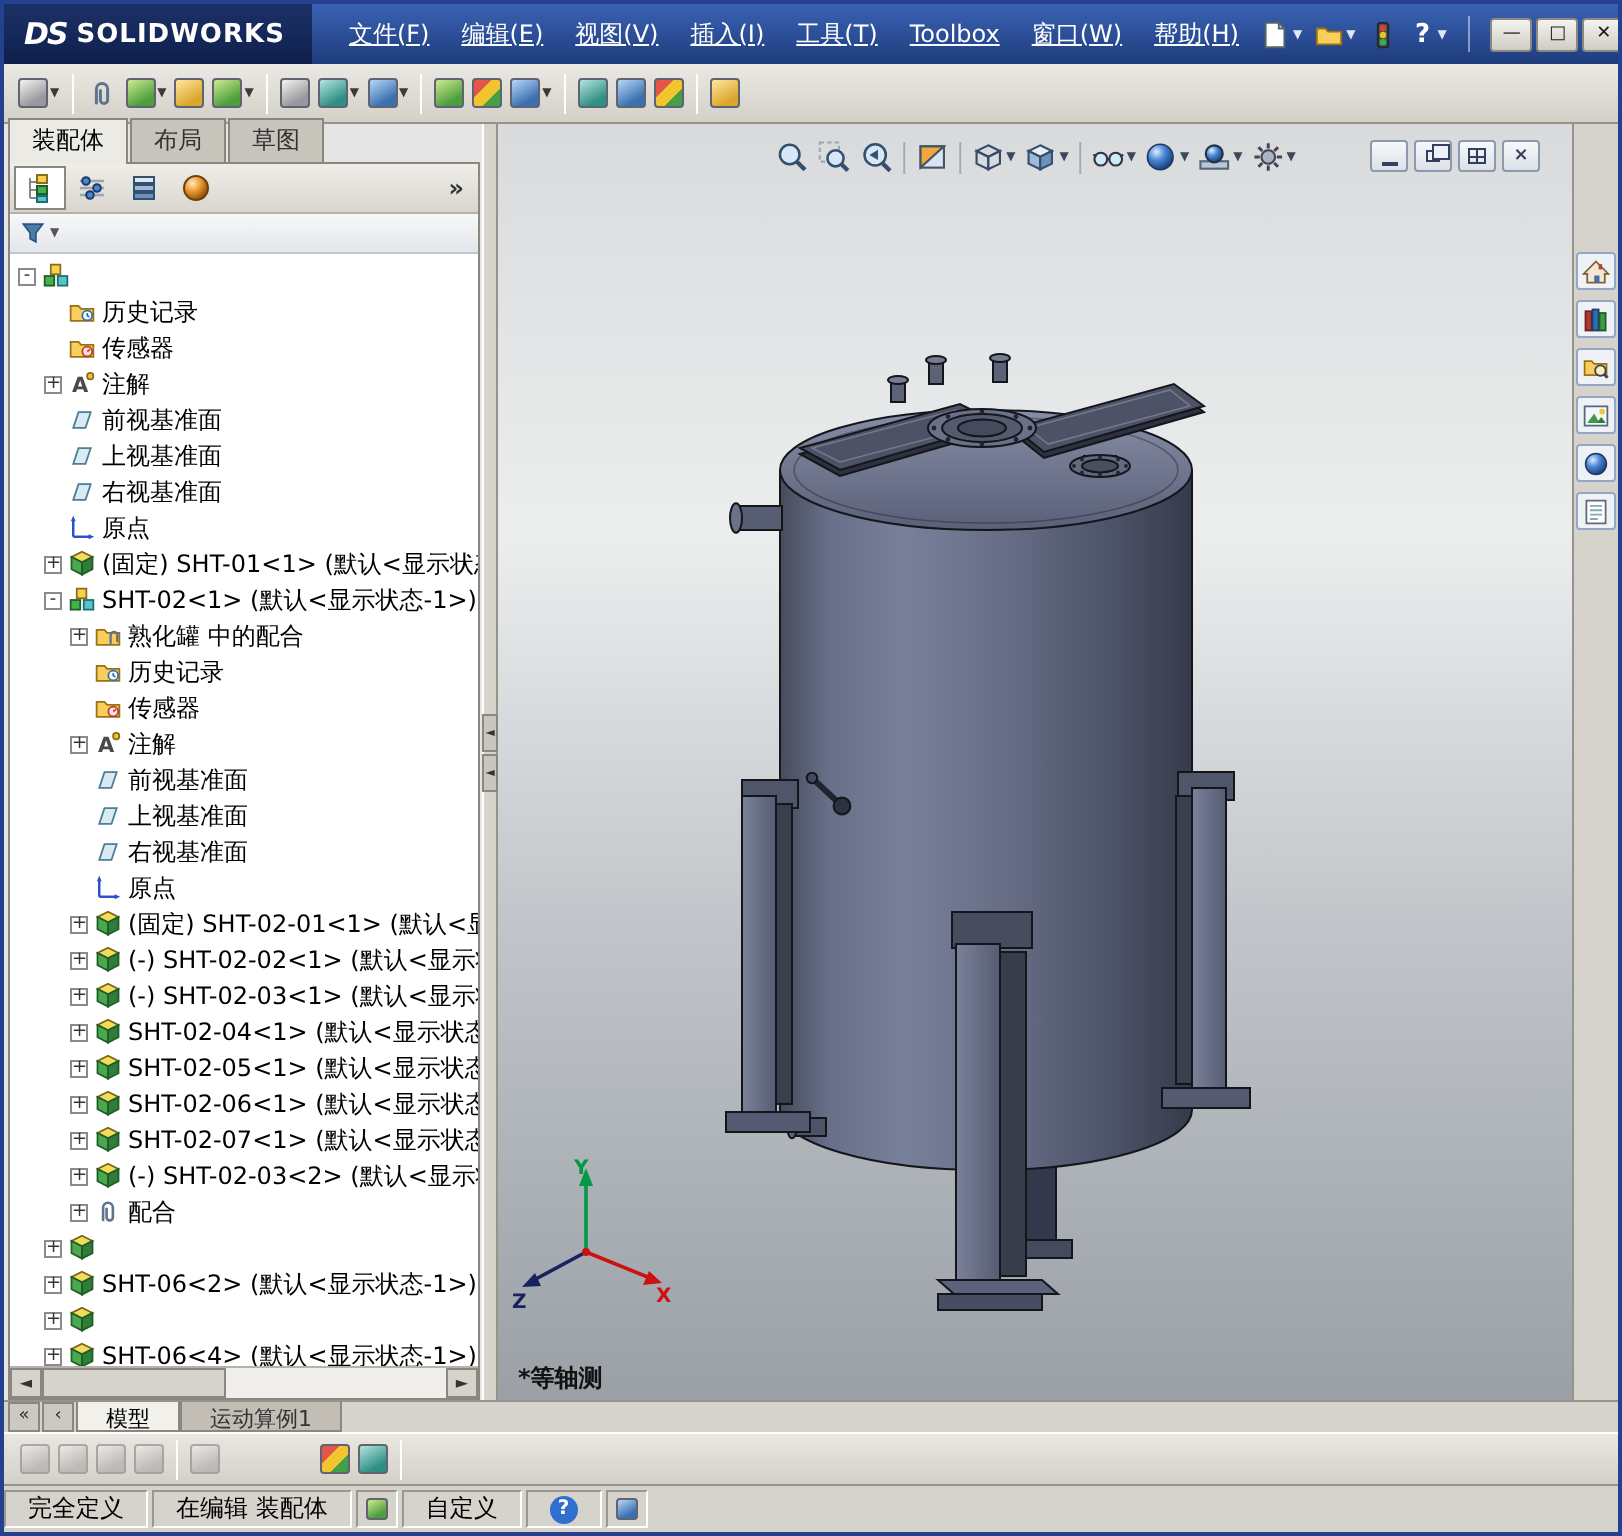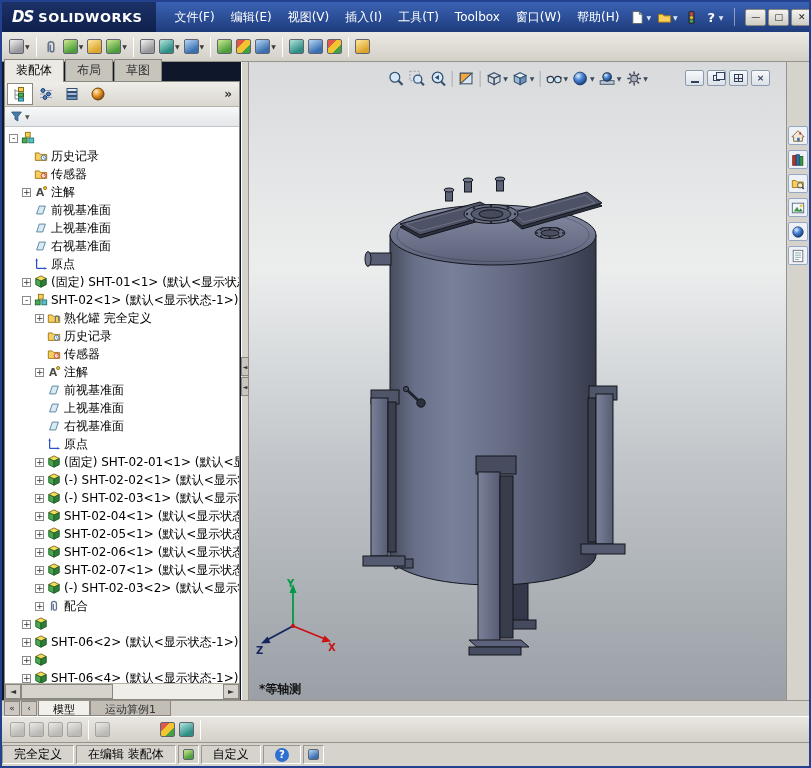--- a/index.html
+++ b/index.html
@@ -6,21 +6,21 @@
 html,body{background:#6b6b6b;}
 #app{position:relative;width:811px;height:768px;border:2px solid #23418f;background:#d6d3cc;
   font-family:"DejaVu Sans","Liberation Sans",sans-serif;font-size:12px;color:#000;overflow:hidden;
   display:flex;flex-direction:column;}
 
 .titlebar{height:30px;flex:0 0 30px;background:linear-gradient(#3a62b4,#1e3c7c);display:flex;align-items:center;padding:0 4px 0 0;}
 .logo{display:flex;align-items:center;gap:5px;background:rgba(4,10,38,.55);height:30px;padding:0 14px 0 10px;}
 .logo-ds{color:#fff;font-weight:bold;font-style:italic;font-size:15px;letter-spacing:-1px;}
 .logo-sw{color:#fff;font-weight:bold;font-size:13px;letter-spacing:.5px;}
 .menubar{display:flex;align-items:center;margin-left:10px;}
-.menu-item{color:#fff;padding:4px 8px;cursor:default;white-space:nowrap;}
+.menu-item{color:#fff;padding:4px 8px;cursor:default;white-space:nowrap;text-decoration:underline;}
 .tb-right{margin-left:auto;display:flex;align-items:center;gap:2px;}
 .qbtn{display:flex;align-items:center;height:22px;padding:0 3px;border-radius:2px;}
 .qico{width:15px;height:15px;}
 .qhelp{color:#fff;font-weight:bold;font-size:13px;width:13px;text-align:center;}
 .caret{color:#dfe6f5;font-size:6px;margin-left:1px;}
 .tb-divider{width:1px;height:18px;background:rgba(255,255,255,.45);margin:0 6px;}
 .winbtn{width:21px;height:17px;background:linear-gradient(#f4f3f0,#cfccc4);border:1px solid #8a877f;border-radius:2px;
   font-size:9px;line-height:14px;text-align:center;color:#1a1a1a;margin-left:2px;}
 
 .main-toolbar{height:30px;flex:0 0 30px;display:flex;align-items:center;padding:0 5px;
@@ -31,21 +31,21 @@
 .v-yellow{background:linear-gradient(150deg,#ffe9a0,#dca62c 75%);}
 .v-blue{background:linear-gradient(150deg,#b8d8f7,#3a6fb0 75%);}
 .v-teal{background:linear-gradient(150deg,#b3e6df,#2f8f85 75%);}
 .v-gray{background:linear-gradient(150deg,#f4f4f2,#97979c 75%);}
 .v-multi{background:linear-gradient(135deg,#e2574a 0 33%,#f2c430 33% 66%,#43a047 66% 100%);}
 .tico{width:16px;height:16px;}
 .tcaret{font-size:6px;color:#3a3a3a;margin-left:1px;}
 .tsep{width:1px;height:20px;background:#9a978f;border-right:1px solid #fff;margin:0 4px;}
 
 .content{flex:0 0 638px;height:638px;display:flex;min-height:0;}
-.leftpanel{width:239px;flex:0 0 239px;display:flex;flex-direction:column;background:#0f172a;min-height:0;}
+.leftpanel{width:239px;flex:0 0 239px;display:flex;flex-direction:column;background:#e5e5e5;min-height:0;}
 .panel-tabs{height:19px;flex:0 0 19px;display:flex;align-items:flex-end;padding-left:2px;gap:1px;}
 .ptab{padding:2px 11px;background:#c7c4bc;border:1px solid #8a877f;border-bottom:none;color:#333;}
 .ptab.active{background:#eceae4;position:relative;top:1px;padding-bottom:3px;color:#000;}
 .panel-body{flex:1;min-height:0;border:1px solid #8a877f;background:#fff;display:flex;flex-direction:column;margin:0 1px 0 2px;}
 .fm-tab-bar{height:25px;flex:0 0 25px;background:linear-gradient(#efeee9,#d9d6cf);border-bottom:1px solid #b5b2aa;
   display:flex;align-items:center;padding:0 2px;}
 .fmtab{width:26px;height:22px;display:flex;align-items:center;justify-content:center;border:1px solid transparent;}
 .fmtab.active{background:#fff;border-color:#8a877f;}
 .fmico{width:16px;height:16px;}
 .fmoverflow{margin-left:auto;font-weight:bold;color:#333;padding:0 5px;}
@@ -501,21 +501,21 @@
               <svg viewBox="0 0 16 16" class="ticon">
                 <use href="#sym-assembly" xlink:href="#sym-assembly"></use>
               </svg>
               <span class="tlabel">SHT-02&lt;1&gt; (默认&lt;显示状态-1&gt;)</span>
             </div>
             <div class="trow" style="padding-left: 30px;">
               <span class="texp">+</span>
               <svg viewBox="0 0 16 16" class="ticon">
                 <use href="#sym-matefolder" xlink:href="#sym-matefolder"></use>
               </svg>
-              <span class="tlabel">熟化罐 完全定义</span>
+              <span class="tlabel">熟化罐 中的配合</span>
             </div>
             <div class="trow" style="padding-left: 30px;">
               <span class="tspace"></span>
               <svg viewBox="0 0 16 16" class="ticon">
                 <use href="#sym-history" xlink:href="#sym-history"></use>
               </svg>
               <span class="tlabel">历史记录</span>
             </div>
             <div class="trow" style="padding-left: 30px;">
               <span class="tspace"></span>

